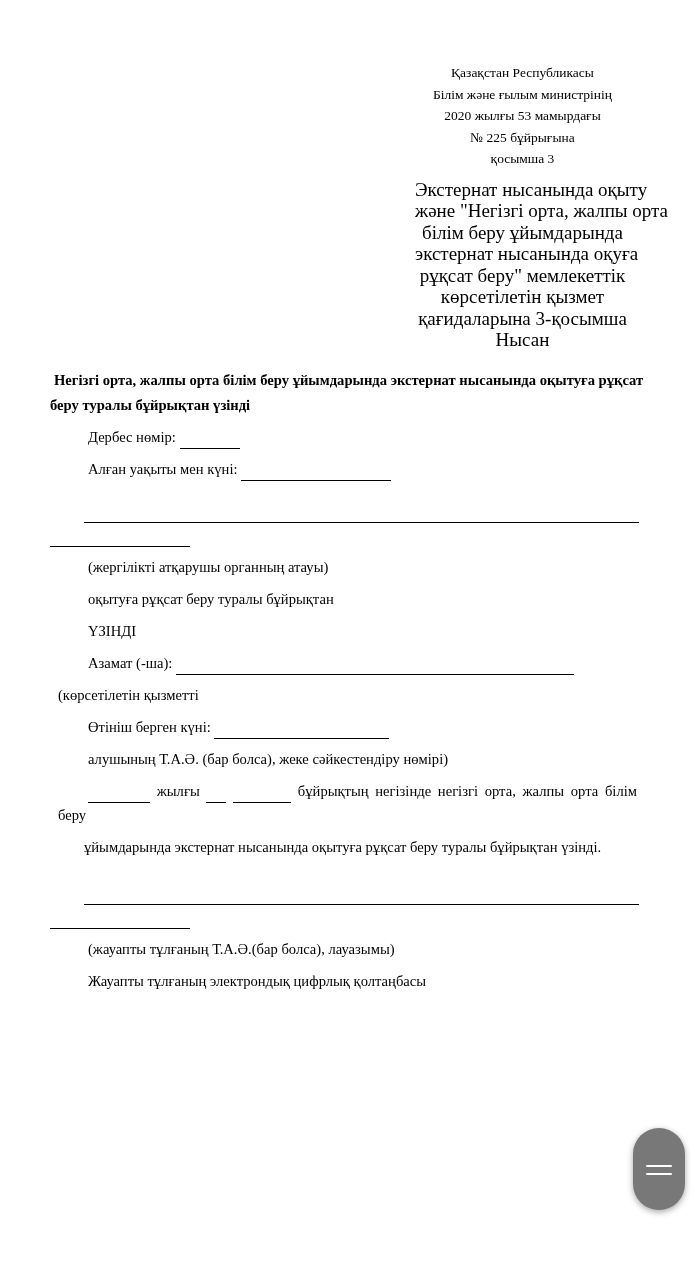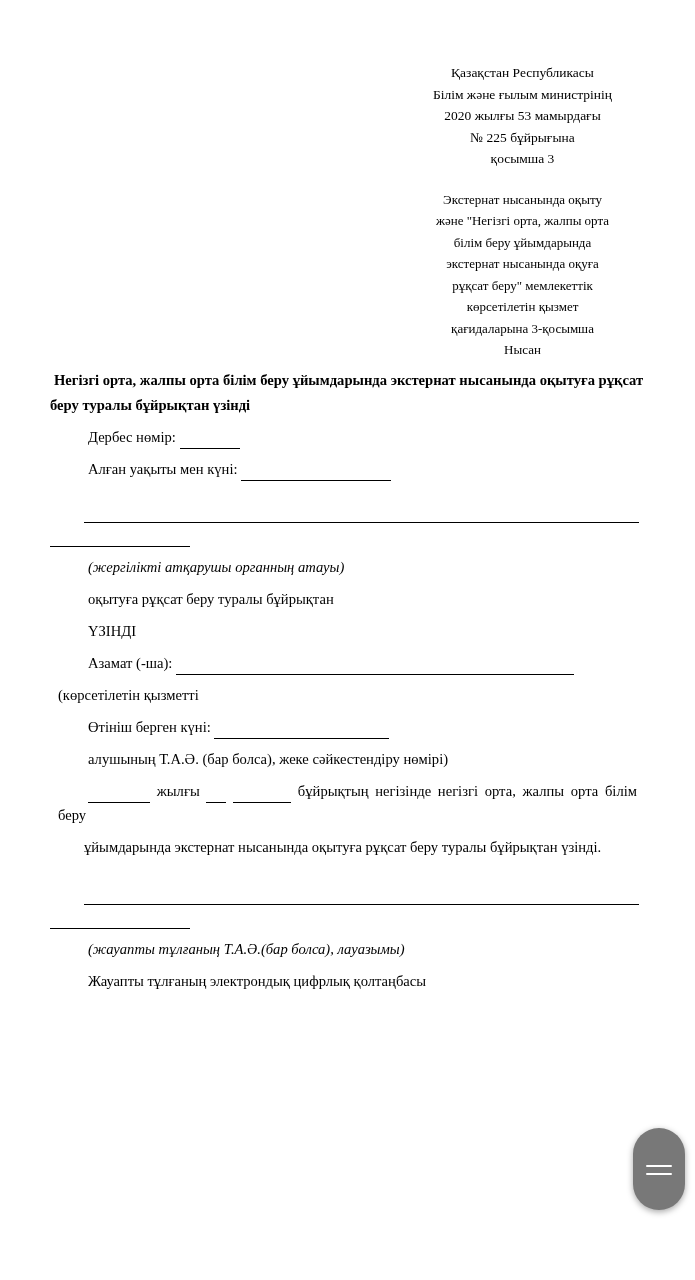--- a/index.html
+++ b/index.html
@@ -31,22 +31,22 @@
     width: 215px;
     text-align: center;
     font-size: 13.5px;
     line-height: 21.5px;
   }
   .header-block .hline {
     display: block;
     white-space: nowrap;
   }
   .header-sub {
-    margin-top: 19px;
-    font-size: 13px;
+    margin-top: 9px;
+    font-size: 19px;
     line-height: 21.5px;
   }
 
   
   .body-area {
     position: absolute;
     top: 368px;
     left: 50px;
     width: 595px;
     font-size: 14.6px;
@@ -67,21 +67,20 @@
     text-indent: 0;
   }
   .para.indent-sm {
     text-indent: 26px;
   }
   .just {
     text-align: justify;
     text-justify: inter-word;
   }
   .ital {
-    font-style: italic;
   }
   .gap-line {
     display: inline-block;
     border-bottom: 1px solid #000;
     vertical-align: bottom;
     height: 13px;
   }
   .u-short { width: 60px; }
   .u-mid { width: 150px; }
   .u-med { width: 175px; }

